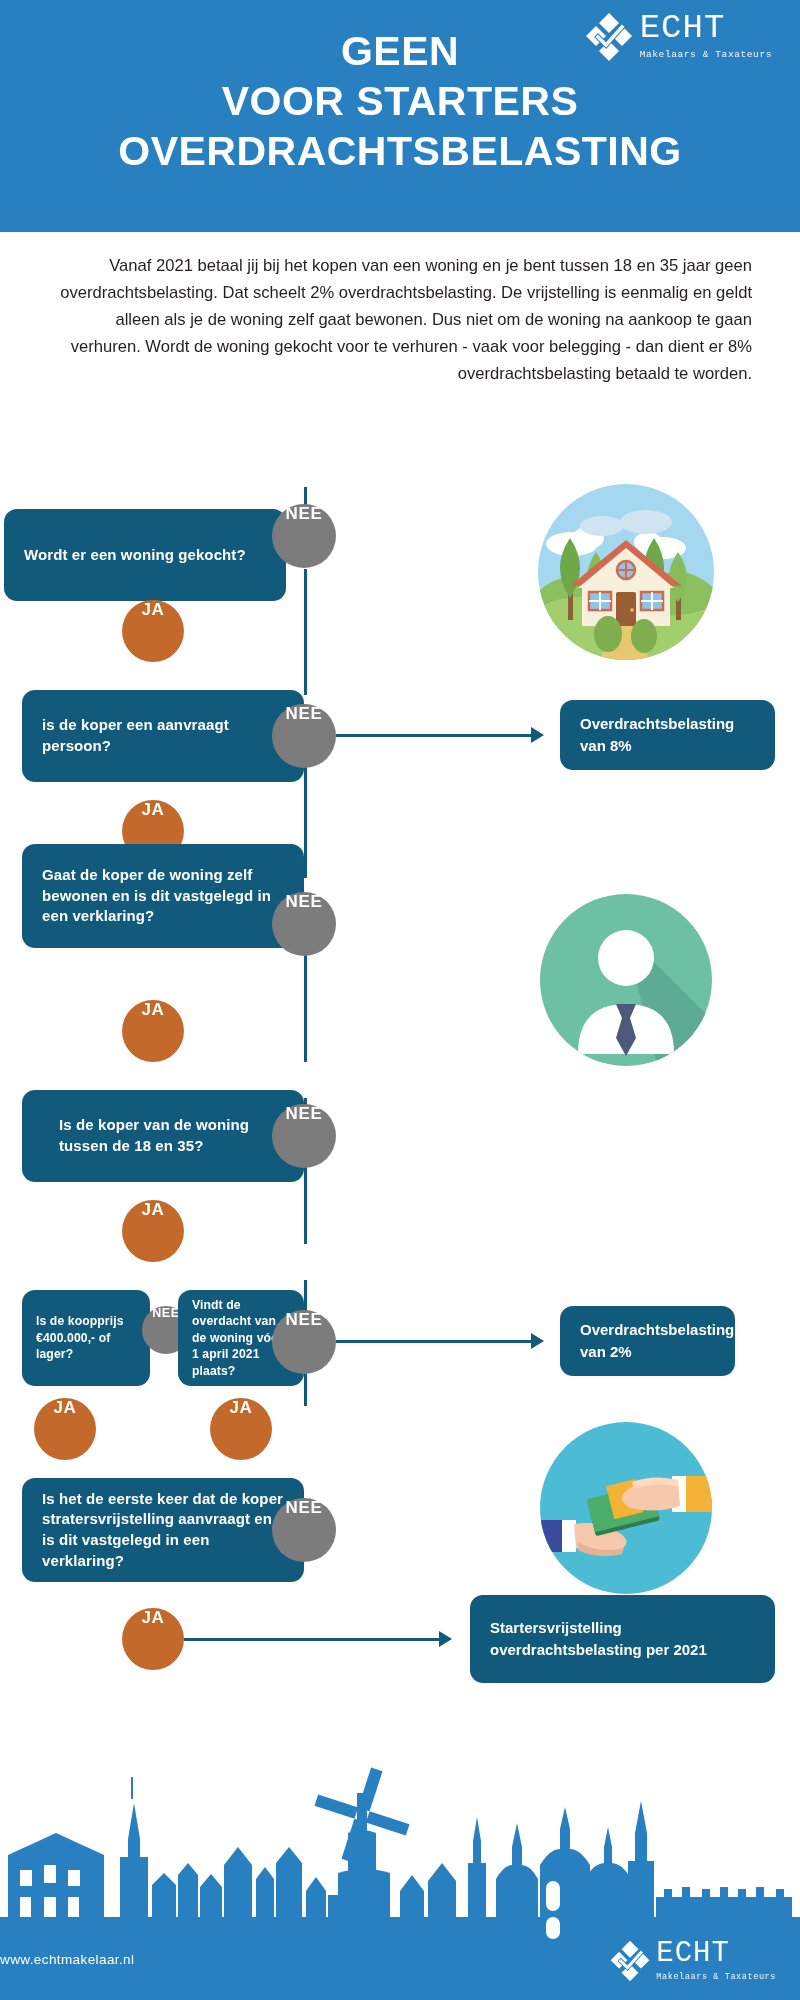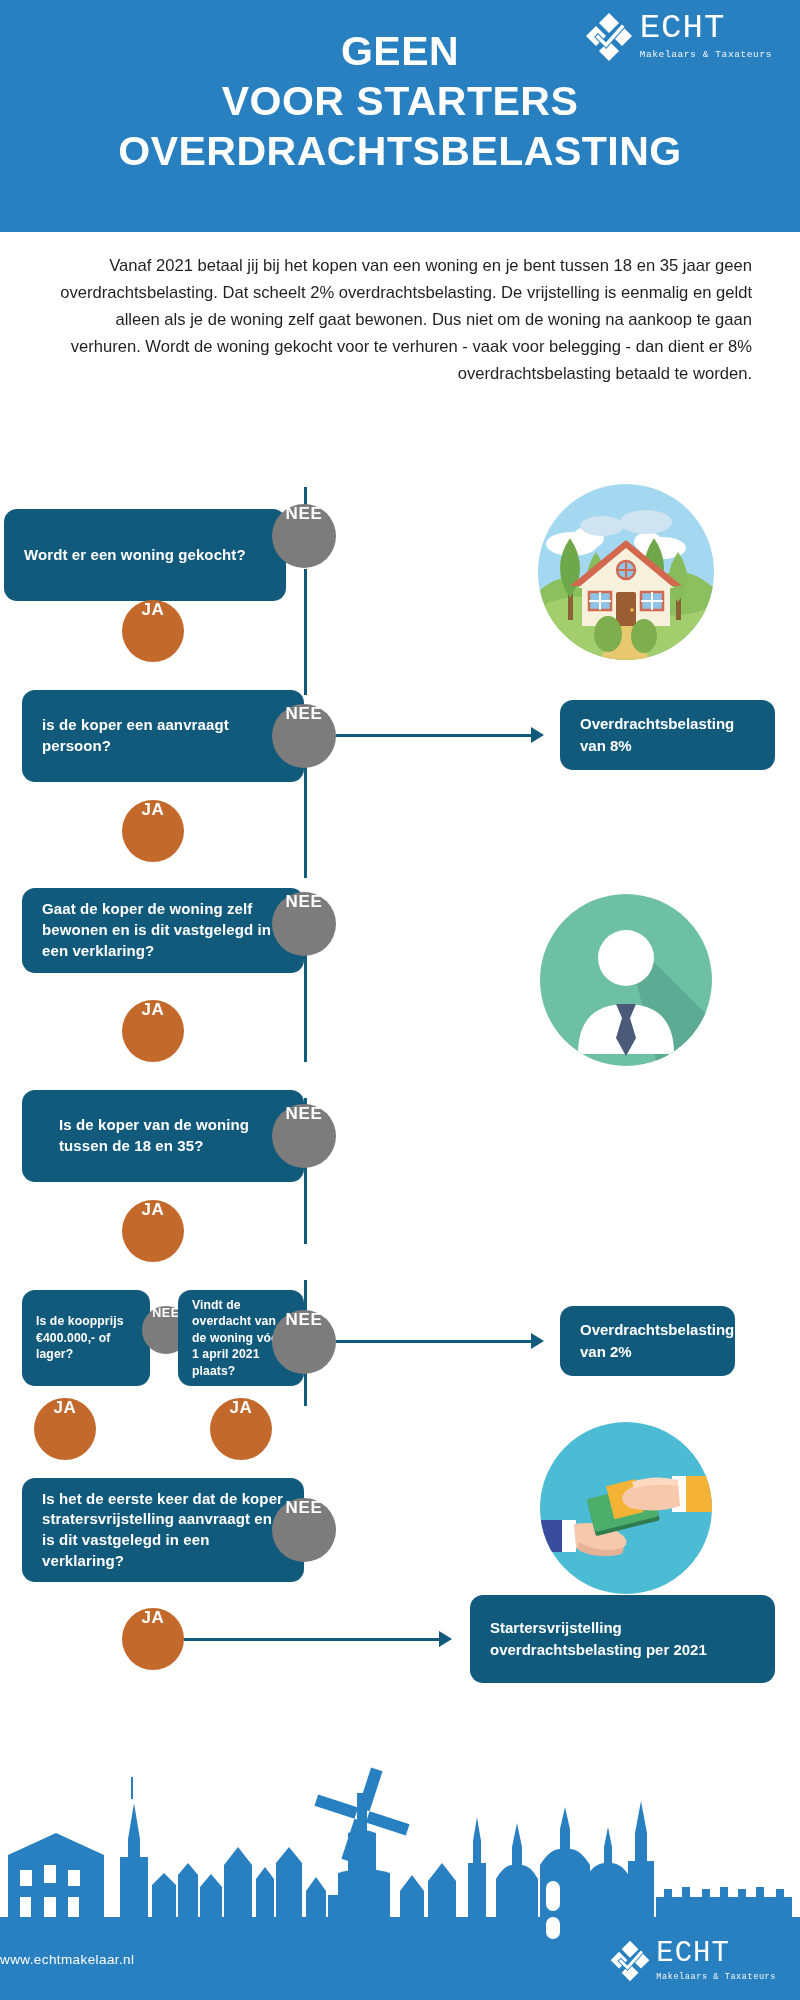--- a/index.html
+++ b/index.html
@@ -230,21 +230,21 @@
   <div class="circle ja" style="left:122px; top:800px; width:62px; height:62px;">
     <span>JA</span>
   </div>
 
   <div class="hline" style="left:336px; top:734px; width:195px;"></div>
   <div class="arrowhead" style="left:531px; top:727px;"></div>
   <div class="resbox" style="left:560px; top:700px; width:215px; height:70px;justify-content:center;">
     <span>Overdrachtsbelasting van 8%</span>
   </div>
 
-  <div class="qbox" style="left:22px; top:888px; width:282px; height:85px;">
+  <div class="qbox" style="left:22px; top:844px; width:282px; height:104px;">
     <span>Gaat de koper de woning zelf bewonen en is dit vastgelegd in een verklaring?</span>
   </div>
   <div class="circle nee" style="left:272px; top:892px; width:64px; height:64px;">
     <span>NEE</span>
   </div>
   <div class="circle ja" style="left:122px; top:1000px; width:62px; height:62px;">
     <span>JA</span>
   </div>
 
   <div class="qbox" style="left:22px; top:1090px; width:282px; height:92px;padding-left:37px;">

